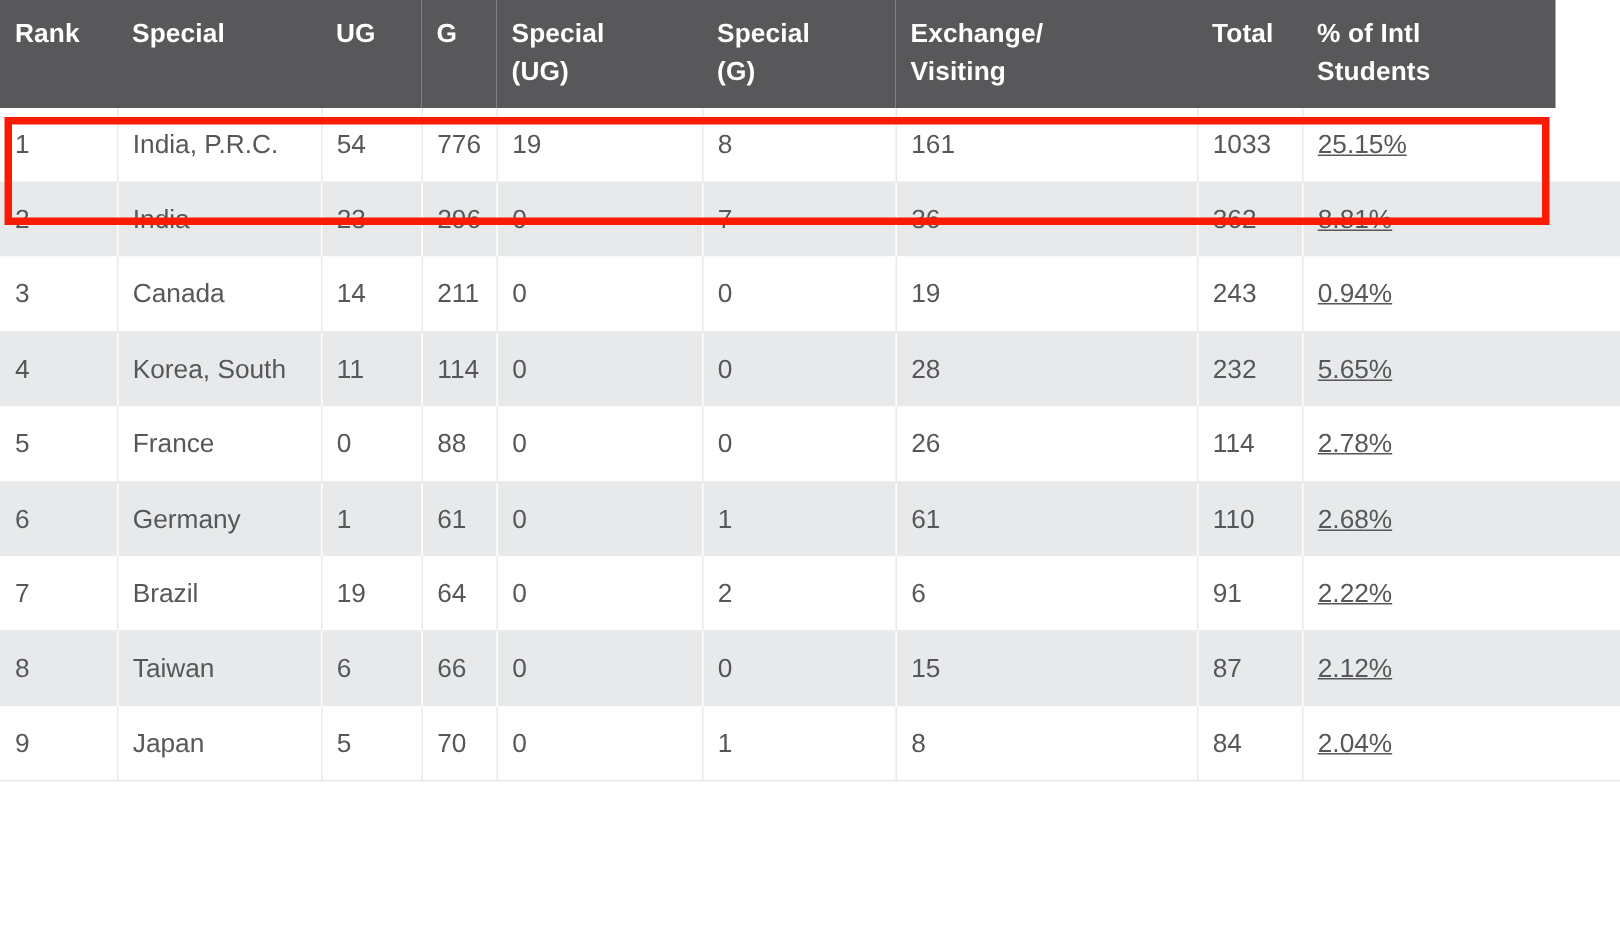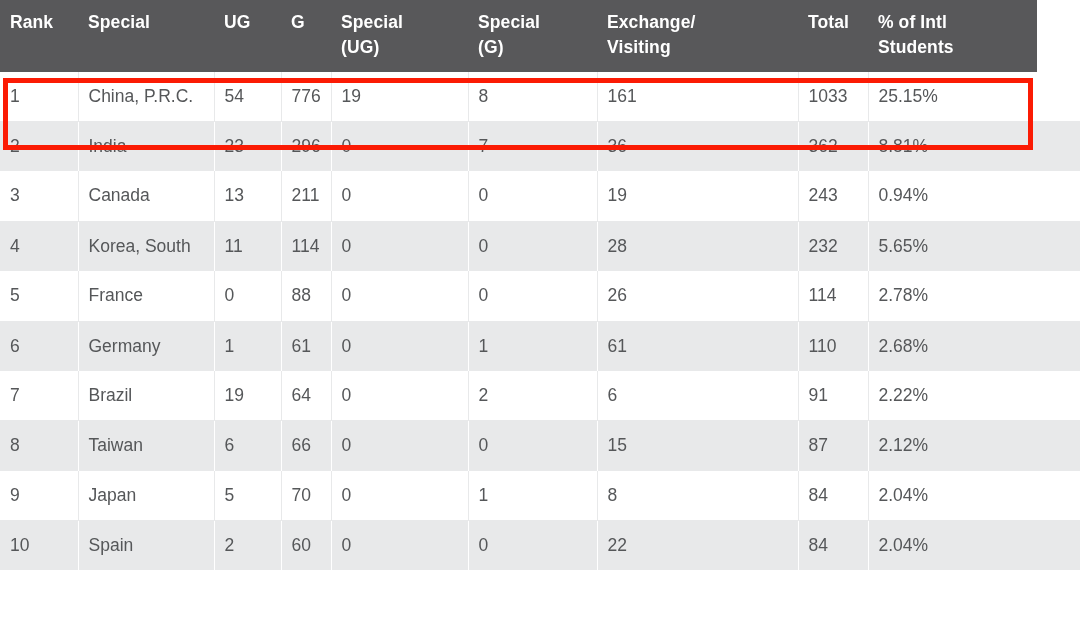--- a/index.html
+++ b/index.html
@@ -58,20 +58,21 @@
   tbody tr.odd-row td {
     background: #ffffff;
     border-right-color: #e8e9ea;
   }
   tbody tr.even-row td {
     background: #e8e9ea;
     border-right-color: #ffffff;
   }
   tbody tr td:last-child {
     border-right: none;
+    text-decoration: underline;
   }
   tbody tr.odd-row {
     border-bottom: 1px solid #e8e9ea;
   }
 
   
   col.c-rank    { width: 78px; }
   col.c-country { width: 136px; }
   col.c-ug      { width: 67px; }
   col.c-g       { width: 50px; }
@@ -144,21 +145,21 @@
         <th class="last-head">
           <span>% of Intl</span><br>
           <span>Students</span>
         </th>
       </tr>
     </thead>
 
     <tbody id="table-body">
         <tr class="odd-row">
           <td>1</td>
-          <td>China, P.R.C.</td>
+          <td>India, P.R.C.</td>
           <td>54</td>
           <td>776</td>
           <td>19</td>
           <td>8</td>
           <td>161</td>
           <td>1033</td>
           <td>25.15%</td>
         </tr>
         <tr class="even-row">
           <td>2</td>
@@ -167,21 +168,21 @@
           <td>296</td>
           <td>0</td>
           <td>7</td>
           <td>36</td>
           <td>362</td>
           <td>8.81%</td>
         </tr>
         <tr class="odd-row">
           <td>3</td>
           <td>Canada</td>
-          <td>13</td>
+          <td>14</td>
           <td>211</td>
           <td>0</td>
           <td>0</td>
           <td>19</td>
           <td>243</td>
           <td>0.94%</td>
         </tr>
         <tr class="even-row">
           <td>4</td>
           <td>Korea, South</td>
@@ -241,29 +242,18 @@
           <td>9</td>
           <td>Japan</td>
           <td>5</td>
           <td>70</td>
           <td>0</td>
           <td>1</td>
           <td>8</td>
           <td>84</td>
           <td>2.04%</td>
         </tr>
-        <tr class="even-row">
-          <td>10</td>
-          <td>Spain</td>
-          <td>2</td>
-          <td>60</td>
-          <td>0</td>
-          <td>0</td>
-          <td>22</td>
-          <td>84</td>
-          <td>2.04%</td>
-        </tr>
       </tbody>
   </table>
 
   <div class="header-tail"></div>
   <div class="highlight-box"></div>
 </div>
 
 </body></html>

